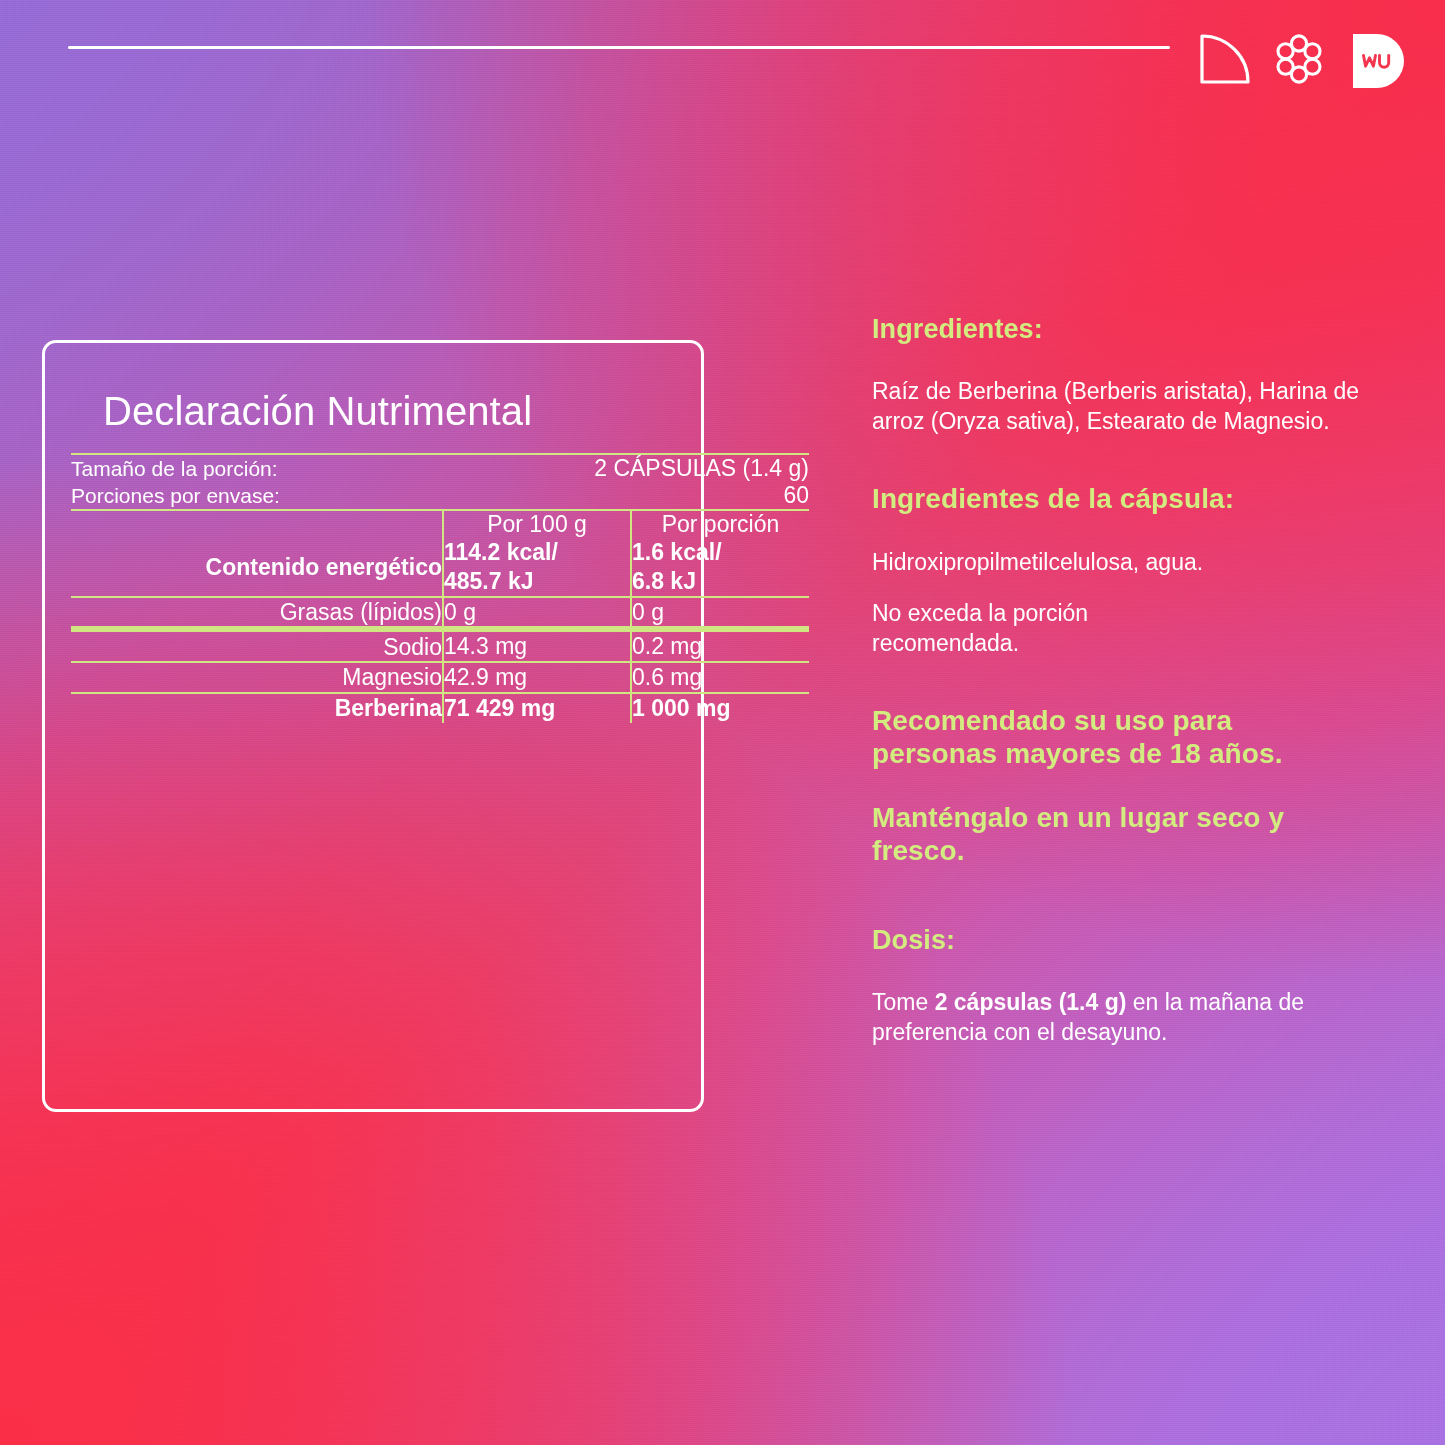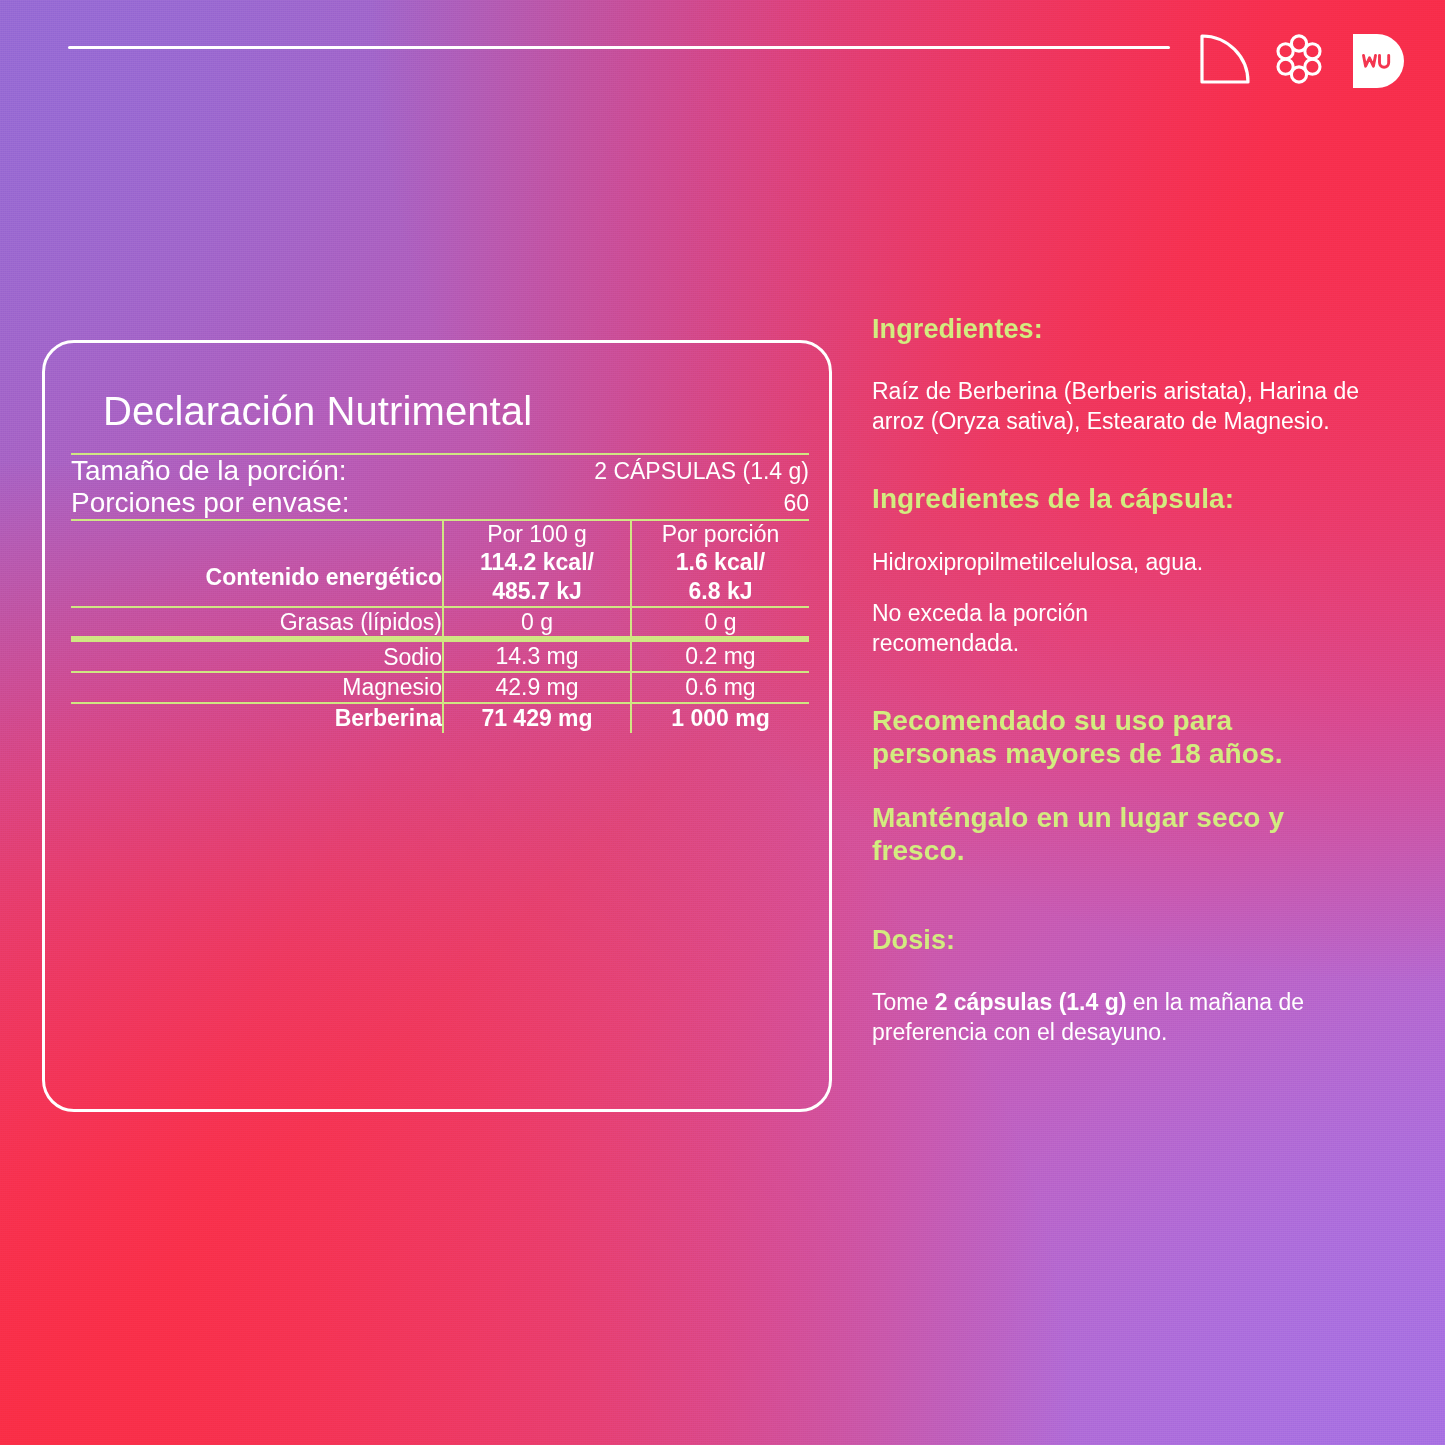--- a/index.html
+++ b/index.html
@@ -51,23 +51,23 @@
   .wu-badge {
     position:relative;
     width:62px; height:62px;
     display:flex; align-items:center; justify-content:center;
   }
 
   
   #card {
     position:absolute;
     left:42px; top:340px;
-    width:790px; height:772px;
+    width:662px; height:772px;
     border:3px solid #ffffff;
-    border-radius:32px;
+    border-radius:14px;
   }
 
   .card-title {
     position:absolute;
     left:58px; top:46px;
     font-size:40px;
     font-weight:400;
     color:#ffffff;
     letter-spacing:.1px;
     white-space:nowrap;
@@ -96,36 +96,36 @@
   .lbl {
     font-size:23px;
     padding:9px 0 9px 4px;
     line-height:1.22;
     text-align:right;
   }
   .lbl.bold { font-weight:700; }
 
   .val {
     font-size:23px;
-    text-align:center;
+    text-align:left;
     padding:9px 14px 9px 0;
     line-height:1.25;
     color:rgba(255,255,255,.93);
   }
   .val.bold { font-weight:700; color:#ffffff; }
 
   .serv-val {
     font-size:23px;
     text-align:right;
     padding:8px 14px 8px 0;
     color:rgba(255,255,255,.92);
     white-space:nowrap;
   }
   .serv-lbl {
-    font-size:28px;
+    font-size:21px;
     padding:8px 0 8px 4px;
     color:#ffffff;
     white-space:nowrap;
   }
 
   .vsep-l { border-left:2px solid #cfe681; }
 
   .hdr-cell {
     font-size:23px;
     font-weight:700;

